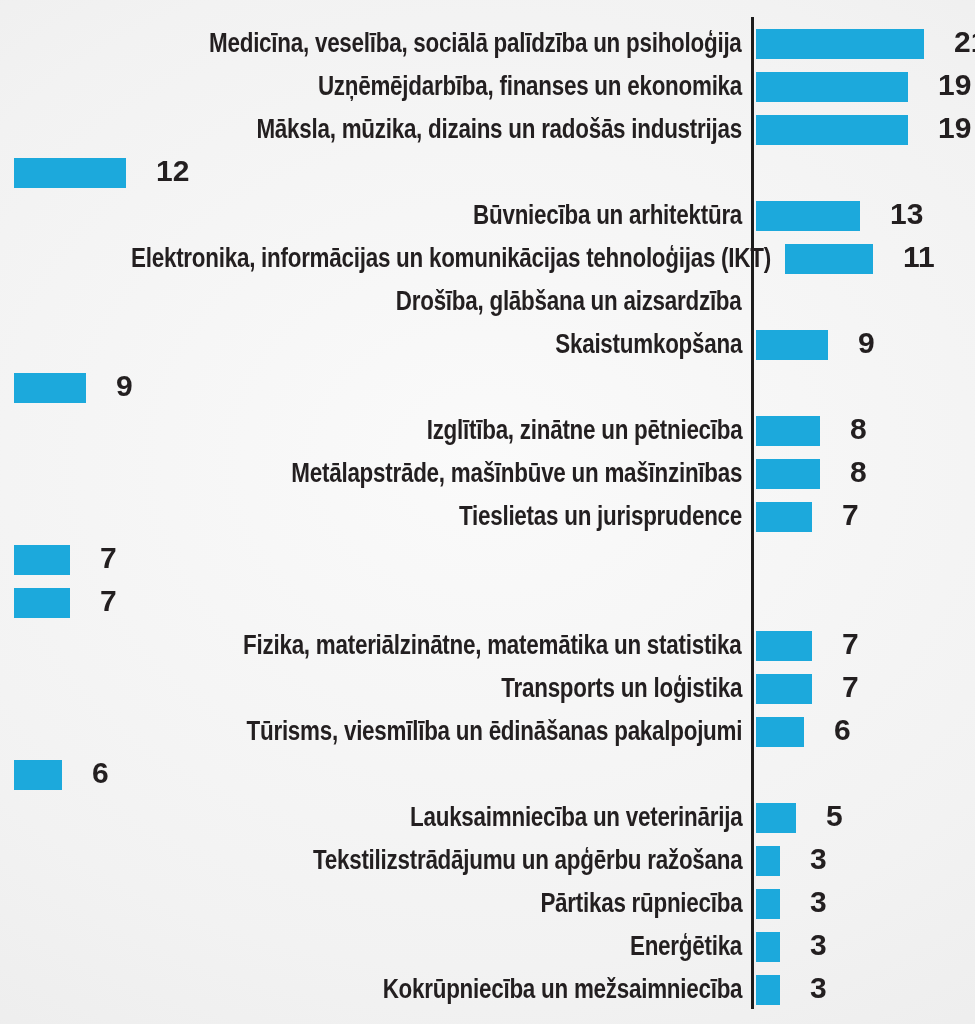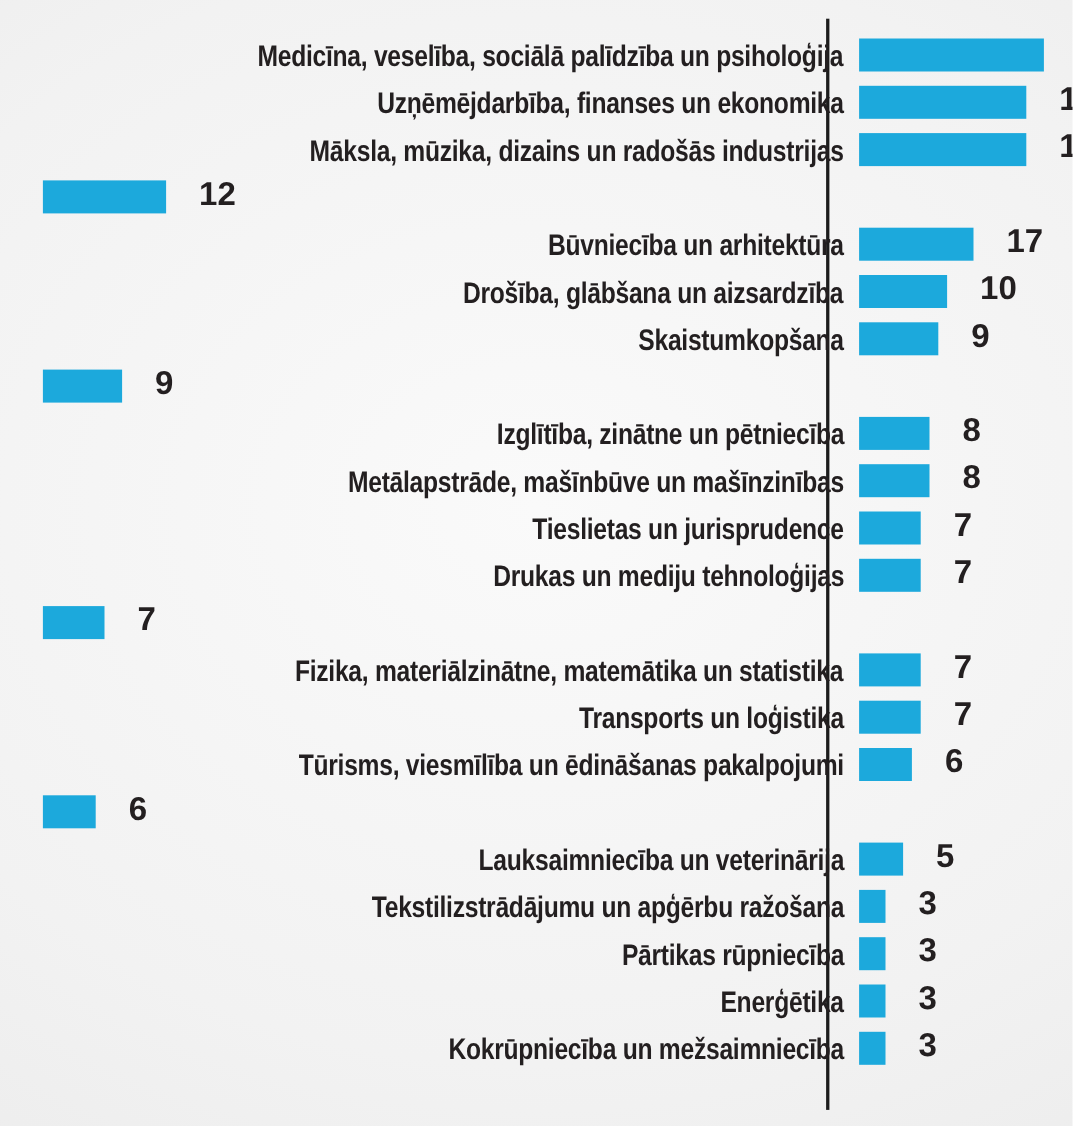--- a/index.html
+++ b/index.html
@@ -29,23 +29,22 @@
     background: var(--axis-color, #1c1c1c);
   }
   .rows {
     position: absolute;
     left: 0;
     top: 22px;
     right: 0;
   }
   .row {
     display: flex;
-    align-items: flex-end;
+    align-items: center;
     height: 43px;
-    margin-left: 25px;
   }
   .label {
     flex: 0 0 742px;
     text-align: right;
     white-space: nowrap;
     font-size: 27px;
     line-height: 1;
     color: var(--text-color, #231f20);
   }
   .label .condense {
@@ -105,29 +104,32 @@
       <div class="row">
         <div class="bar-cell">
           <div class="bar" style="width: 112px;"></div>
           <div class="value">12</div>
         </div>
       </div>
       <div class="row">
         <div class="label"><span class="condense">Būvniecība un arhitektūra</span></div>
         <div class="bar-cell">
           <div class="bar" style="width: 104px;"></div>
-          <div class="value">17</div>
+          <div class="value">13</div>
+        </div>
+      </div>
+      <div class="row">
+        <div class="label"><span class="condense">Elektronika, informācijas un komunikācijas tehnoloģijas (IKT)</span></div>
+        <div class="bar-cell">
+          <div class="bar" style="width: 88px;"></div>
+          <div class="value">11</div>
         </div>
       </div>
       <div class="row">
         <div class="label"><span class="condense">Drošība, glābšana un aizsardzība</span></div>
-        <div class="bar-cell">
-          <div class="bar" style="width: 80px;"></div>
-          <div class="value">10</div>
-        </div>
       </div>
       <div class="row">
         <div class="label"><span class="condense">Skaistumkopšana</span></div>
         <div class="bar-cell">
           <div class="bar" style="width: 72px;"></div>
           <div class="value">9</div>
         </div>
       </div>
       <div class="row">
         <div class="bar-cell">
@@ -150,21 +152,20 @@
         </div>
       </div>
       <div class="row">
         <div class="label"><span class="condense">Tieslietas un jurisprudence</span></div>
         <div class="bar-cell">
           <div class="bar" style="width: 56px;"></div>
           <div class="value">7</div>
         </div>
       </div>
       <div class="row">
-        <div class="label"><span class="condense">Drukas un mediju tehnoloģijas</span></div>
         <div class="bar-cell">
           <div class="bar" style="width: 56px;"></div>
           <div class="value">7</div>
         </div>
       </div>
       <div class="row">
         <div class="bar-cell">
           <div class="bar" style="width: 56px;"></div>
           <div class="value">7</div>
         </div>

